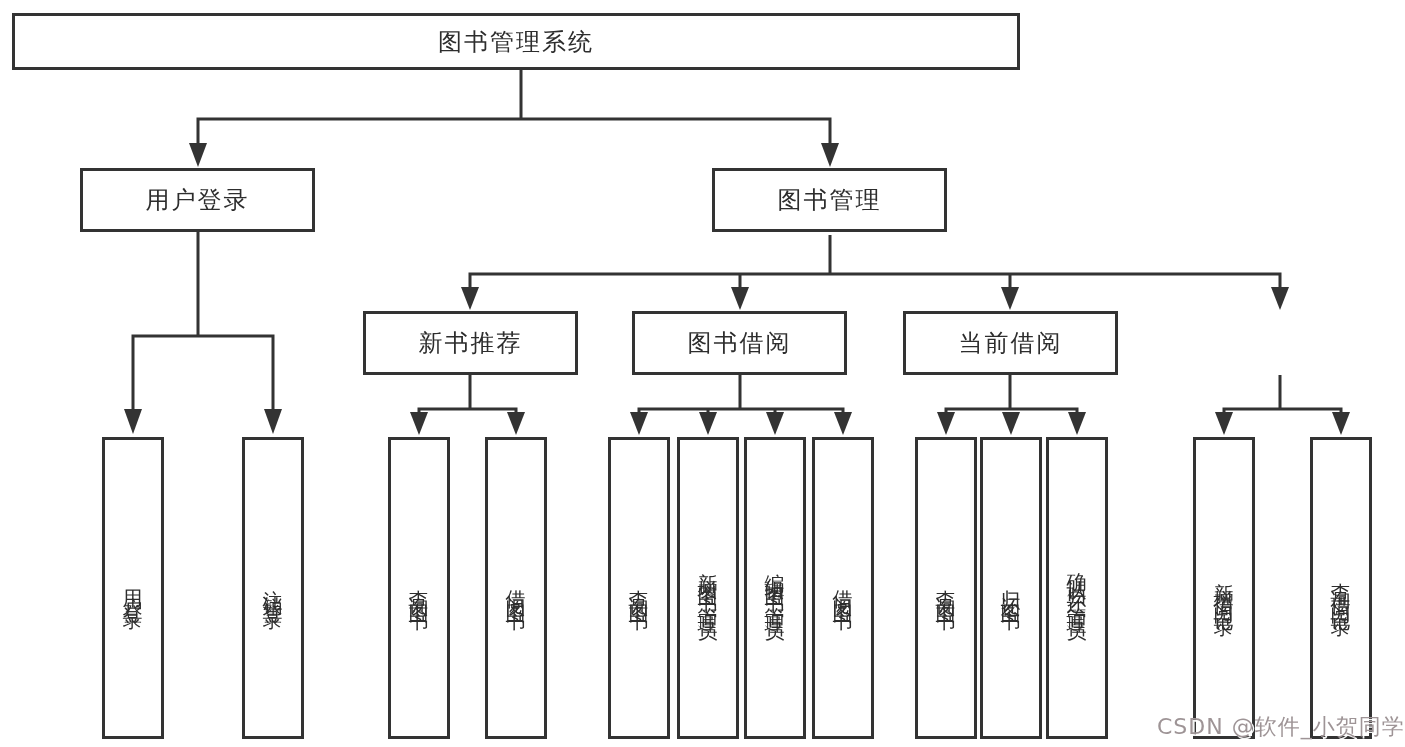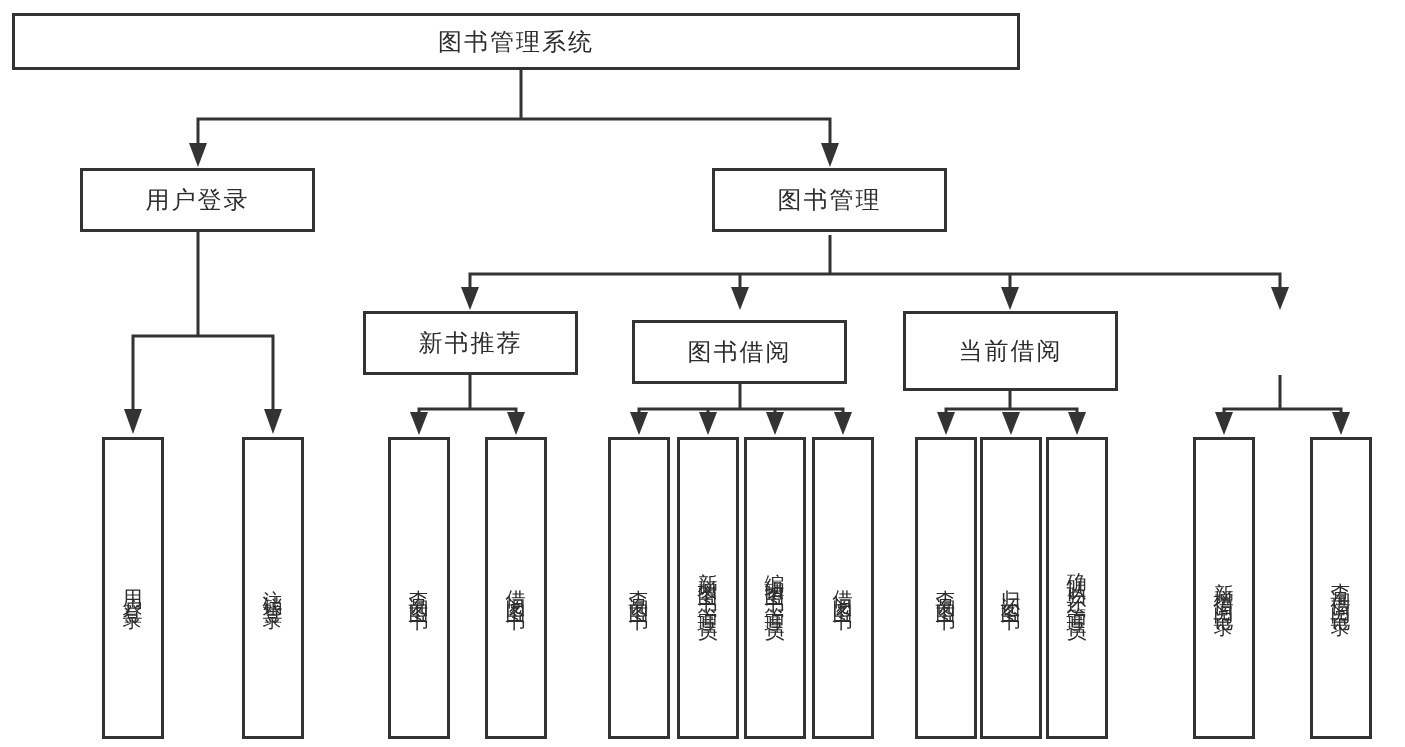--- a/index.html
+++ b/index.html
@@ -80,24 +80,24 @@
   <div class="hbox" style="left:80px;top:168px;width:235px;height:64px;">
     <span>用户登录</span>
   </div>
   <div class="hbox" style="left:712px;top:168px;width:235px;height:64px;">
     <span>图书管理</span>
   </div>
 
   <div class="hbox" style="left:363px;top:311px;width:215px;height:64px;">
     <span>新书推荐</span>
   </div>
-  <div class="hbox" style="left:632px;top:311px;width:215px;height:64px;margin-top:9px;">
+  <div class="hbox" style="left:632px;top:311px;width:215px;height:64px;">
     <span>图书借阅</span>
   </div>
-  <div class="hbox" style="left:903px;top:311px;width:215px;height:80px;">
+  <div class="hbox" style="left:903px;top:311px;width:215px;height:64px;">
     <span>当前借阅</span>
   </div>
 
   <div class="vbox" style="left:102px;">
     <span>用户登录</span>
   </div>
   <div class="vbox" style="left:242px;">
     <span>注销登录</span>
   </div>
 
@@ -131,14 +131,15 @@
     <span>确认归还（管理员）</span>
   </div>
 
   <div class="vbox" style="left:1193px;">
     <span>新增借阅记录</span>
   </div>
   <div class="vbox" style="left:1310px;">
     <span>查询借阅记录</span>
   </div>
 
+  <div class="watermark">CSDN @软件_小贺同学</div>
 
 </div>
 
 </body></html>

